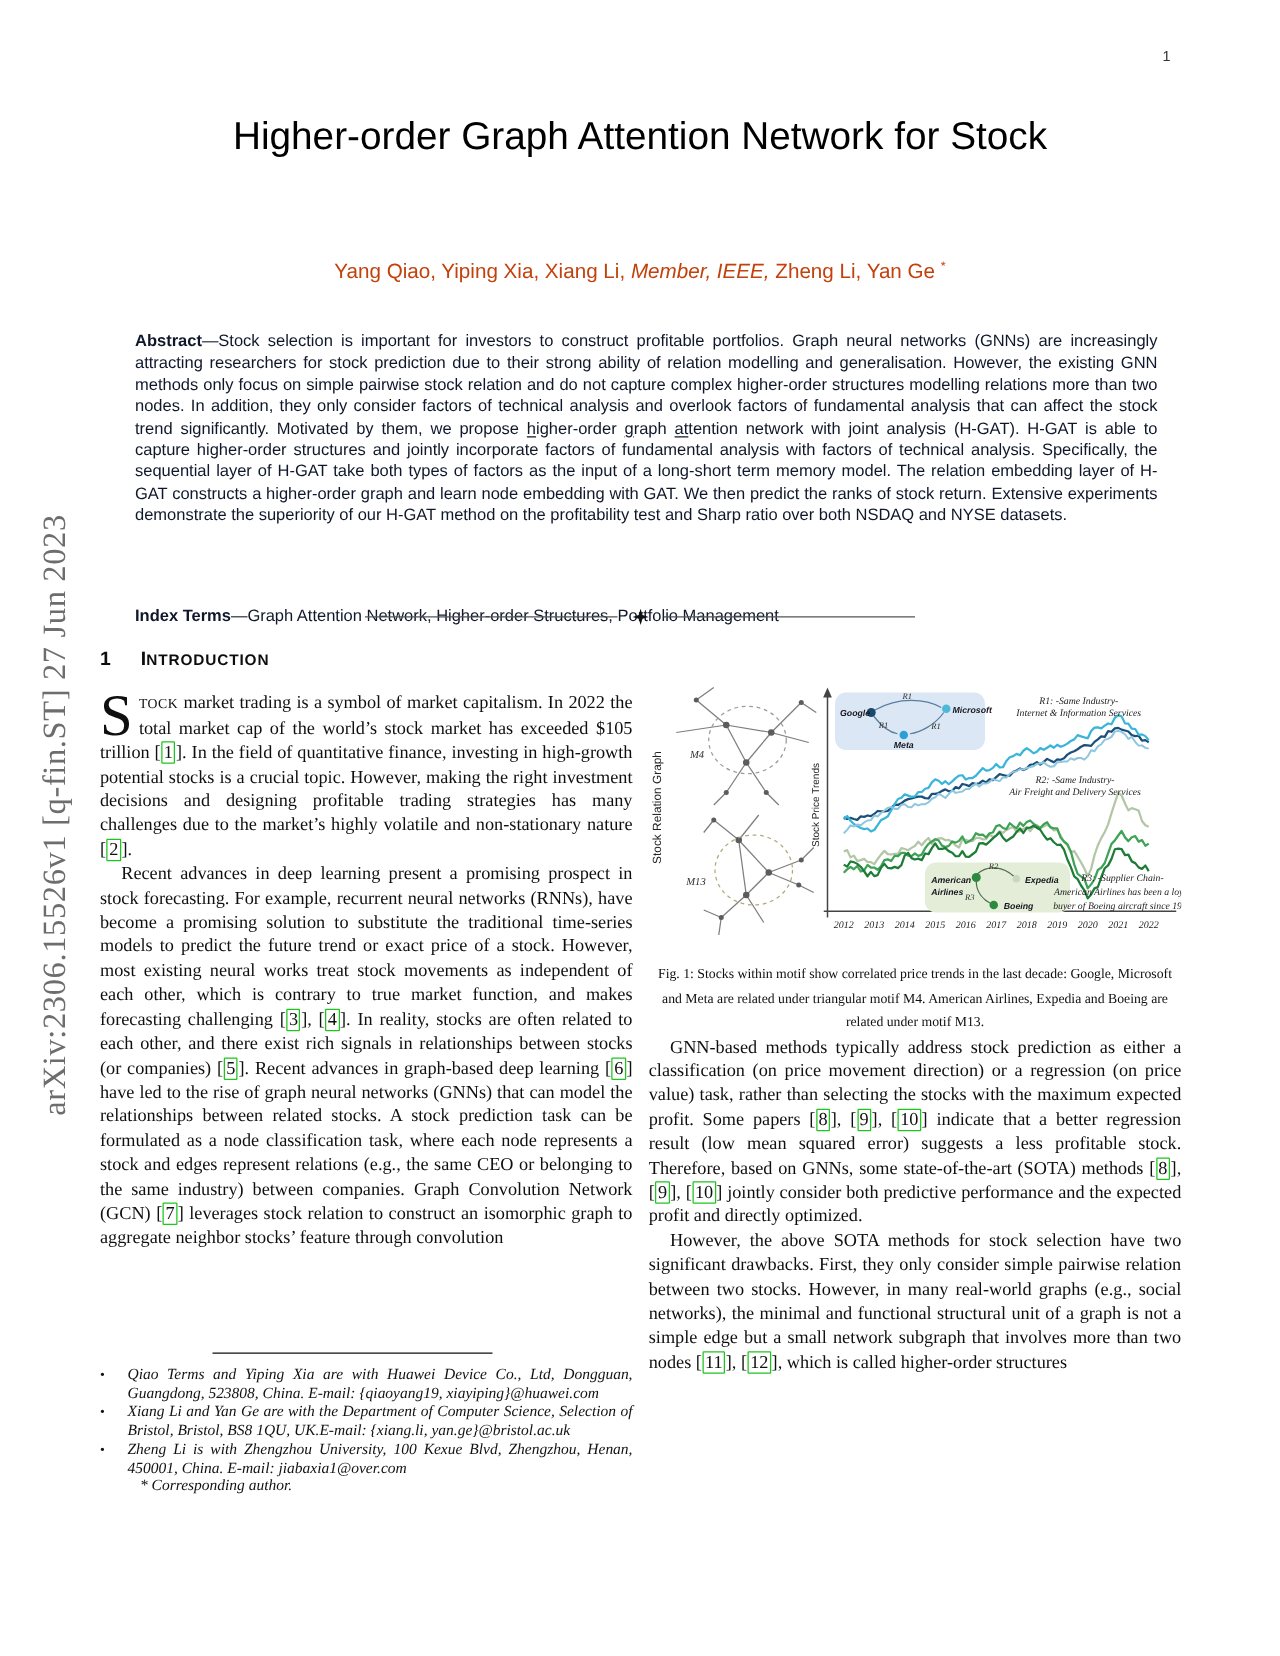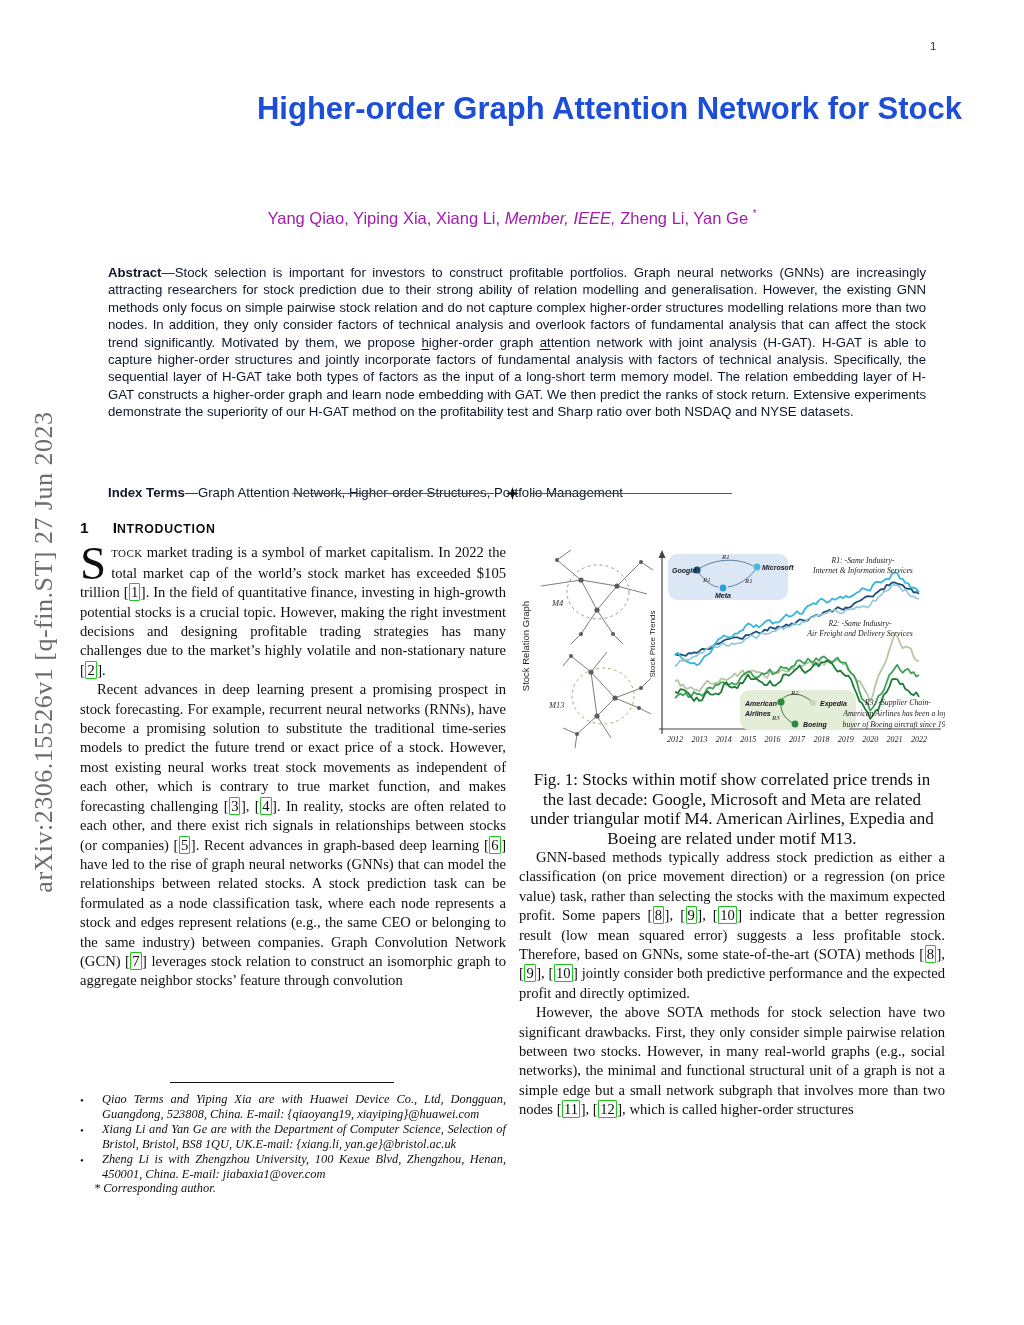--- a/index.html
+++ b/index.html
@@ -13,27 +13,27 @@
     position:absolute; top:40px; left:930px;
     font-family:"Liberation Sans", sans-serif; font-size:11.5px; color:#333;
   }
   #watermark {
     position:absolute; top:652px; left:44px;
     transform:translate(-50%,-50%) rotate(-90deg);
     font-family:"Liberation Serif", serif; font-size:26px; color:#6d6d6d;
     white-space:nowrap; letter-spacing:0.5px;
   }
   #title {
-    position:absolute; top:86px; left:62px; width:900px; text-align:right;
+    position:absolute; top:86px; left:62px; width:900px; text-align:center;
     font-family:"Liberation Sans", sans-serif; font-size:31px; line-height:46px;
-    font-weight:bold; color:#1d4ed8;
+    font-weight:normal; color:#000000;
   }
   #authors {
     position:absolute; top:208px; left:62px; width:900px; text-align:center;
-    font-family:"Liberation Sans", sans-serif; font-size:16.5px; color:#a21caf;
+    font-family:"Liberation Sans", sans-serif; font-size:16.5px; color:#c2410c;
   }
   #authors .member { font-style:italic; }
   #authors sup { font-size:10px; }
 
   #abstract-block, #index-block {
     position:absolute; left:108px; width:818px;
     font-family:Liberation Sans, sans-serif; font-size:13.2px;
     line-height:17.4px; text-align:justify; color:#0f172a;
   }
   #abstract-block { top:264px; }
@@ -53,47 +53,47 @@
     margin:0 0.5px; line-height:1;
   }
 
   .col { position:absolute; width:426px; font-family:"Liberation Serif", serif;
          font-size:14.6px; line-height:19.4px; text-align:justify; color:#0f0f0f; }
   #col-left  { top:518px; left:80px; }
   #col-right { top:546px; left:519px; }
 
   #intro-heading {
     font-family:"Liberation Sans", sans-serif; font-weight:bold;
-    font-size:15.5px; color:#0d0d0d; margin-bottom:4px; text-align:left;
+    font-size:15.5px; color:#0d0d0d; margin-bottom:15px; text-align:left;
   }
   #intro-heading .sec-num { margin-right:24px; }
   #intro-heading .sec-rest { font-size:12.3px; letter-spacing:0.7px; }
 
   .dropcap {
     float:left; font-size:47px; line-height:37px; padding:2px 5px 0 0;
     font-family:"Liberation Serif", serif;
   }
   .lead-caps { font-size:11px; letter-spacing:0.4px; }
   .indent { text-indent:17px; }
 
   #footnotes {
     position:absolute; top:1082px; left:80px; width:426px;
     font-family:"Liberation Serif", serif; font-style:italic;
     font-size:12.4px; line-height:14.9px; text-align:justify; color:#111;
   }
   #footnotes .fn-rule { width:224px; border-top:1.5px solid #111; margin:0 0 9px 90px; }
   .fn { display:flex; }
   .fn .bullet { width:22px; flex:0 0 22px; font-style:normal; font-size:11px; padding-top:1px; }
   .fn .fn-text { flex:1; }
-  #fn-corresponding { margin-left:14px; }
+  #fn-corresponding { margin-left:32px; }
 
   #figure-wrap { width:426px; height:212px; position:relative; }
   #fig-caption {
     margin-top:12px; text-align:center; padding:0 6px;
-    font-size:17px; line-height:19.5px;
+    font-size:11px; line-height:19.5px;
   }
   #rc-p1 { margin-top:31px; }
 
   text { font-family:"Liberation Serif", serif; }
   .fig-ann { font-style:italic; font-size:7.8px; fill:#1c1c1c; }
   .fig-node-label { font-family:"Liberation Sans", sans-serif; font-style:italic; font-weight:bold; font-size:7px; fill:#15151f; }
   .fig-edge-label { font-style:italic; font-size:6.8px; fill:#2b2b2b; }
   .fig-motif-label { font-style:italic; font-size:8.5px; fill:#333; }
   .fig-axis-label { font-family:"Liberation Sans", sans-serif; font-size:9.5px; fill:#222; }
 </style>

